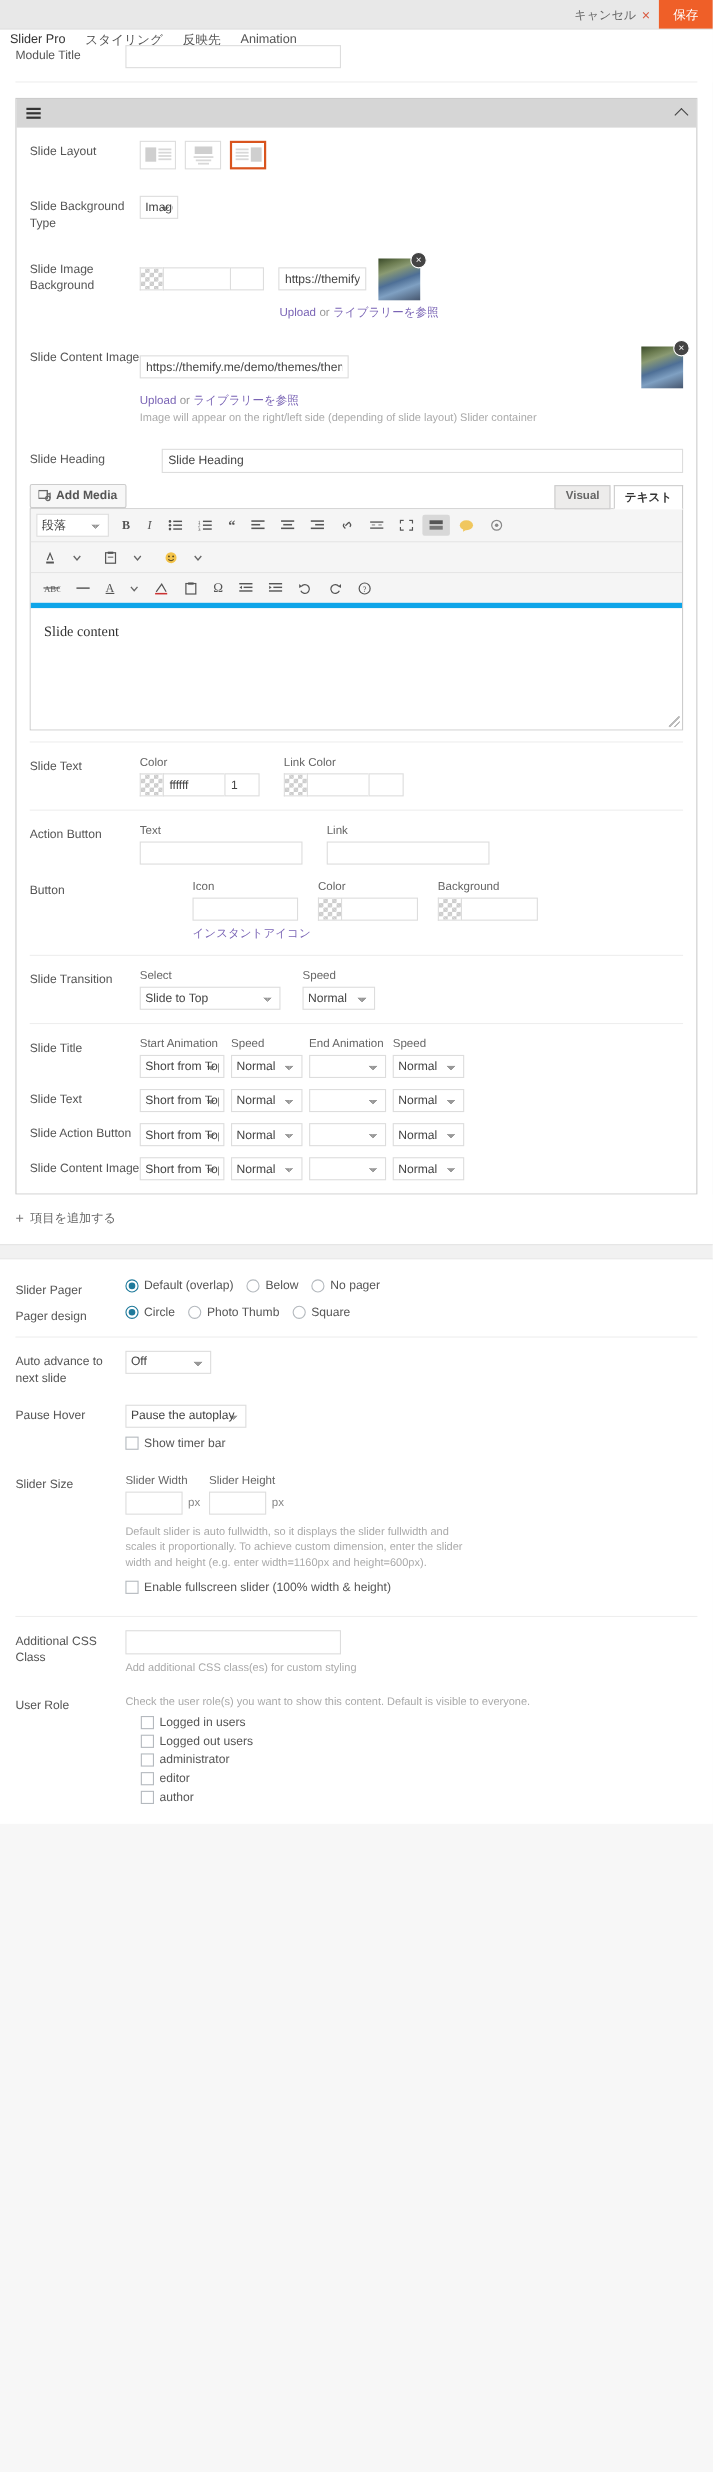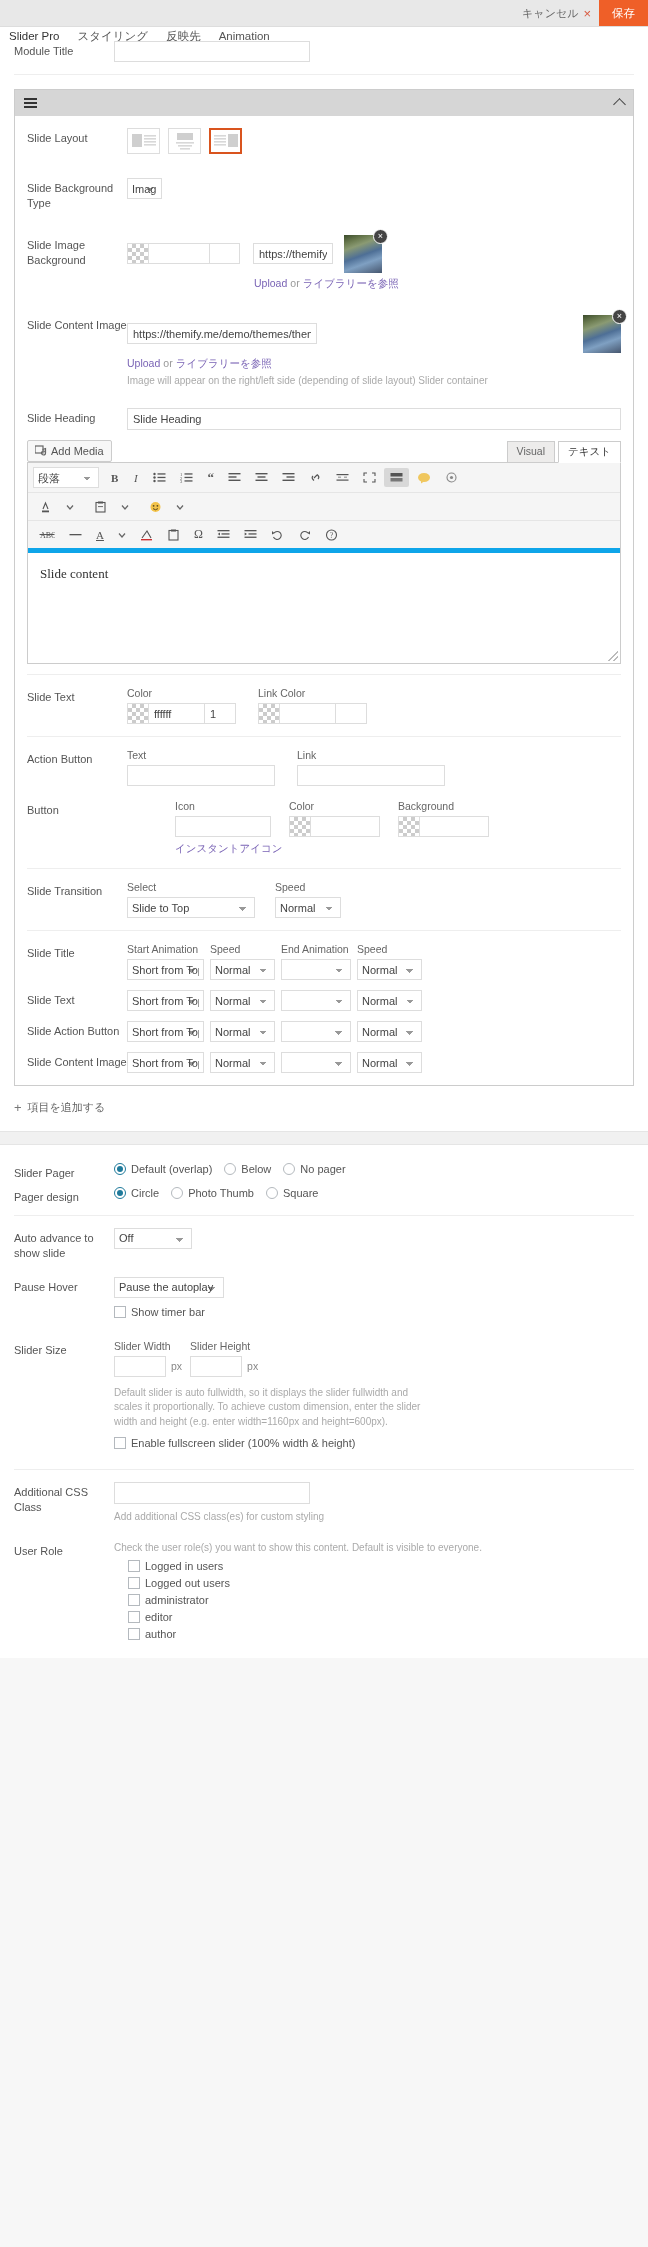--- a/index.html
+++ b/index.html
@@ -325,29 +325,29 @@
           </div>
           <div style="margin-top:4px;">
             <span class="uplink">Upload</span>
             <span class="uplink-plain">or</span>
             <span class="uplink">ライブラリーを参照</span>
           </div>
           <div class="hint" style="margin-top:3px;">Image will appear on the right/left side (depending of slide layout) Slider container</div>
         </div>
       </div>
 
-      <div class="row" style="padding:8px 0 10px 0;">
+      <div class="row" style="padding:8px 0 10px 0;gap:20px;">
         <div class="lbl">Slide Heading</div>
         <div class="ctrl">
           <input class="txt" style="width: 100%; height: 22px;" value="Slide Heading">
         </div>
       </div>
 
       <div style="padding-bottom:10px;">
-        <div style="display:flex; align-items:flex-end; justify-content:space-between;">
+        <div style="display:flex; align-items:flex-end; justify-content:space-between;font-weight:bold;">
           <div class="addmedia">
             <svg width="12" height="12" viewBox="0 0 12 12">
                 <rect x="0" y="1" width="8" height="7" fill="none" stroke="#666" stroke-width="1.2"></rect>
                 <circle cx="8.5" cy="8" r="2" fill="none" stroke="#666" stroke-width="1.2"></circle>
                 <path d="M10.5 8 V3.5 L7.5 4.5" stroke="#666" stroke-width="1.2" fill="none"></path>
               </svg>
             <span>Add Media</span>
           </div>
           <div class="ed-tabs">
             <div class="ed-tab"><span>Visual</span></div>
@@ -758,21 +758,21 @@
         <span class="opt">
             <span class="radio"></span>
             <span>Square</span>
           </span>
       </div>
     </div>
 
     <div class="hr"></div>
 
     <div class="row">
-      <div class="lbl">Auto advance to show slide</div>
+      <div class="lbl">Auto advance to next slide</div>
       <div class="ctrl">
         <select class="sel" style="width:78px;"><option>Off</option></select>
       </div>
     </div>
 
     <div class="row" style="padding-top:4px;">
       <div class="lbl">Pause Hover</div>
       <div class="ctrl">
         <select class="sel" style="width:110px;"><option>Pause the autoplay</option></select>
         <div class="optblock" style="margin-top:8px;">

